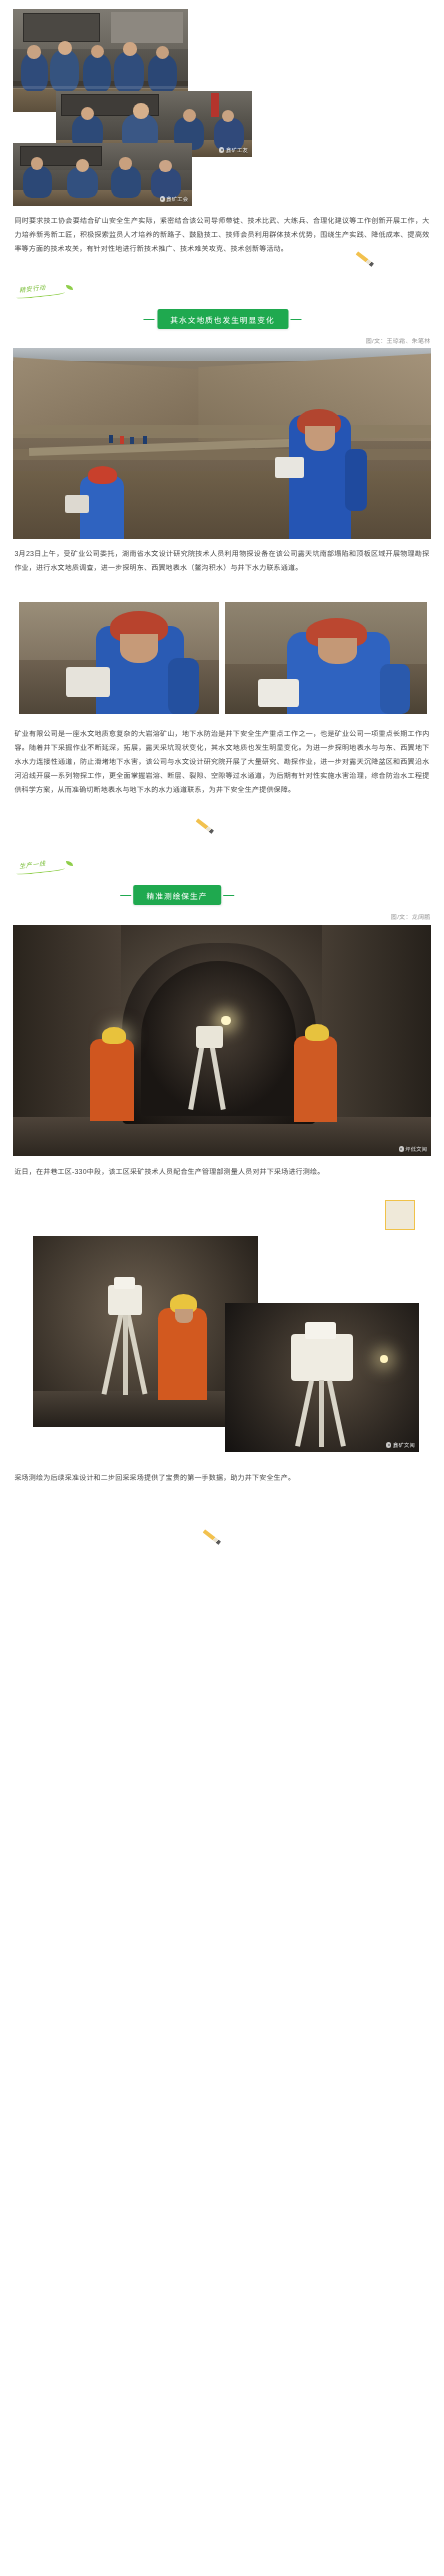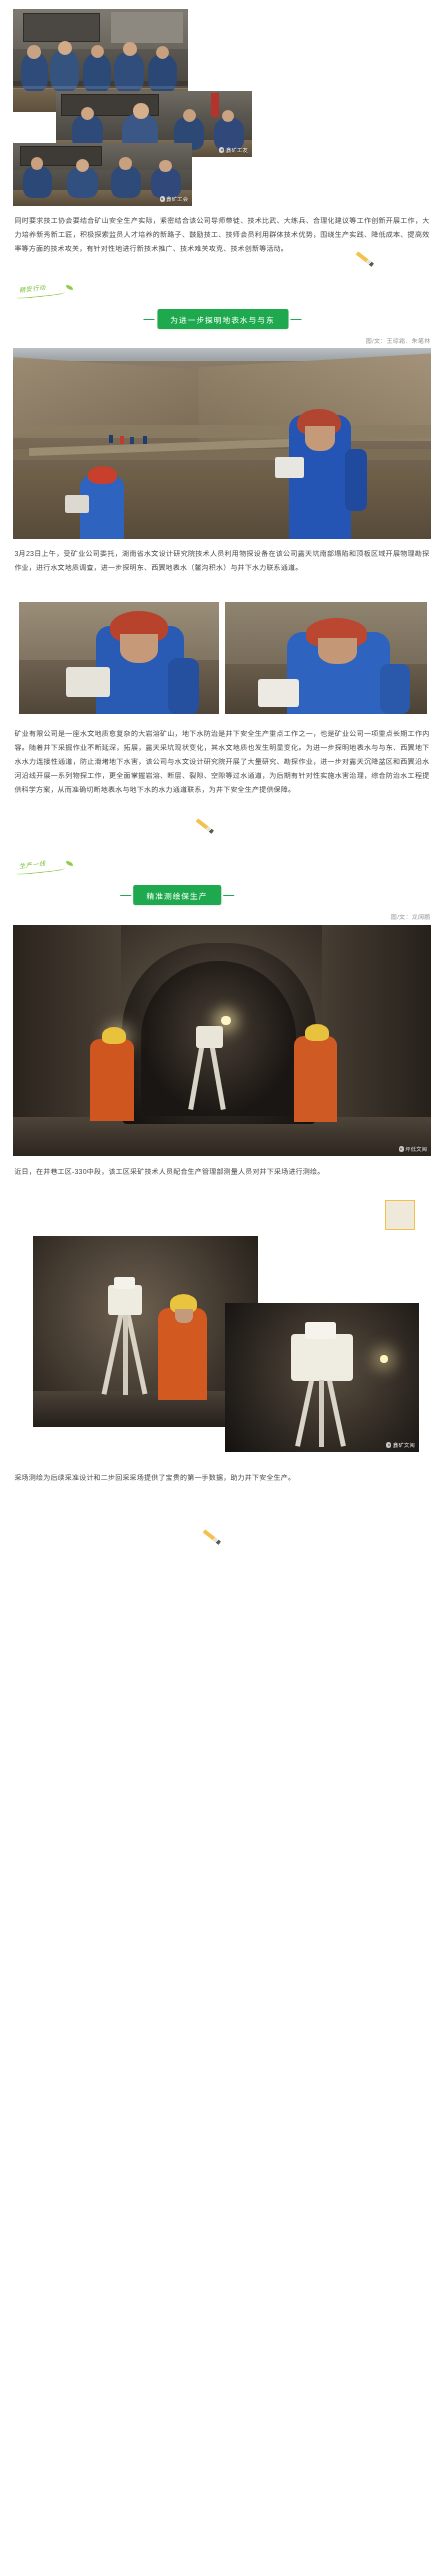--- a/index.html
+++ b/index.html
@@ -223,21 +223,21 @@
 
   <div class="kickerline" style="left:15.5px; top:292px; width:49px;"></div>
   <div class="kicker" style="left:18.5px; top:284px;">精安行动</div>
   <div class="leaf" style="left:66px; top:285px;"></div>
 
   <div class="pencil" style="left:355px; top:257px;">
     <i></i>
   </div>
 
   <div class="band" style="position:absolute; left:0; top:302px; width:445px;">
-    <div class="pill">为进一步探明地表水与与东</div>
+    <div class="pill">其水文地质也发生明显变化</div>
   </div>
   <div class="byline" style="position:absolute; right:14.4px; top:336px; width:155px;">图/文：王琼霜、朱笔林</div>
 
   <div class="photo mine-pit" style="position:absolute; left:13.4px; top:348px; width:418px; height:191px;">
 
     <div class="sc" style="left:0; top:0; width:100%; height:13.4px; background:linear-gradient(180deg,#b9bfc4,#9aa0a3);"></div>
 
     <div class="sc" style="left:0; top:9.3px; width:216px; height:77px; background:linear-gradient(160deg,#9b8b73,#7a6a54); clip-path:polygon(0 0,100% 18%,100% 100%,0 100%);"></div>
     <div class="sc" style="left:185px; top:5.2px; width:237px; height:88px; background:linear-gradient(200deg,#a4937a,#7f7059); clip-path:polygon(0 16%,100% 0,100% 100%,0 100%);"></div>
 

